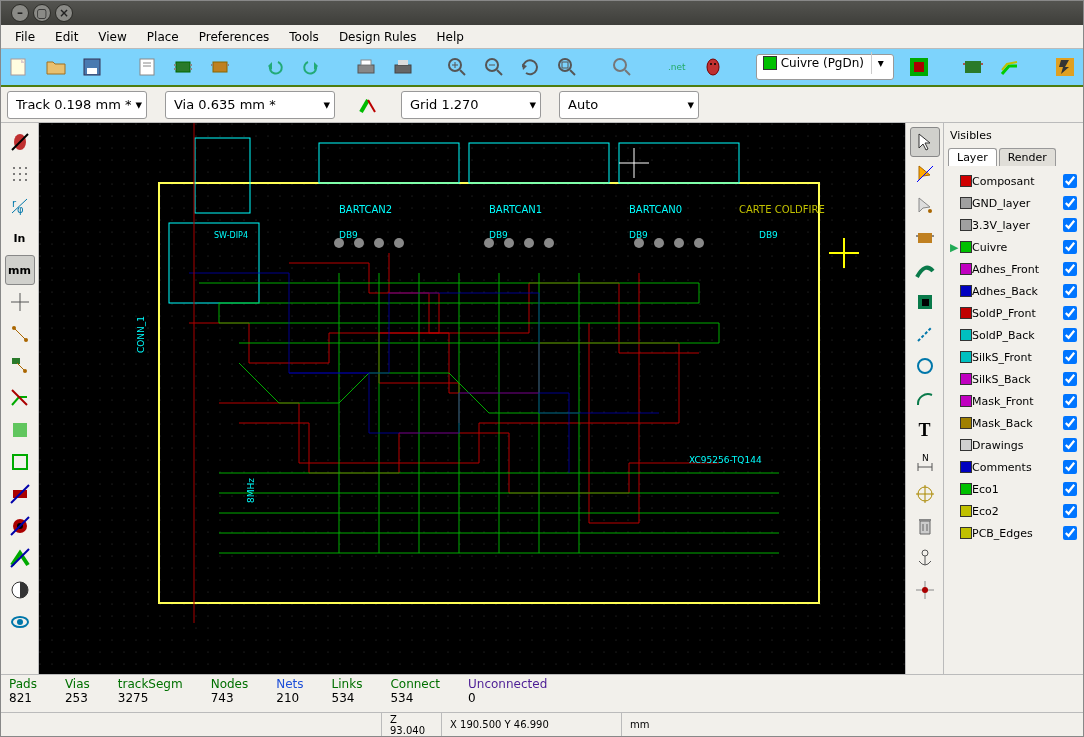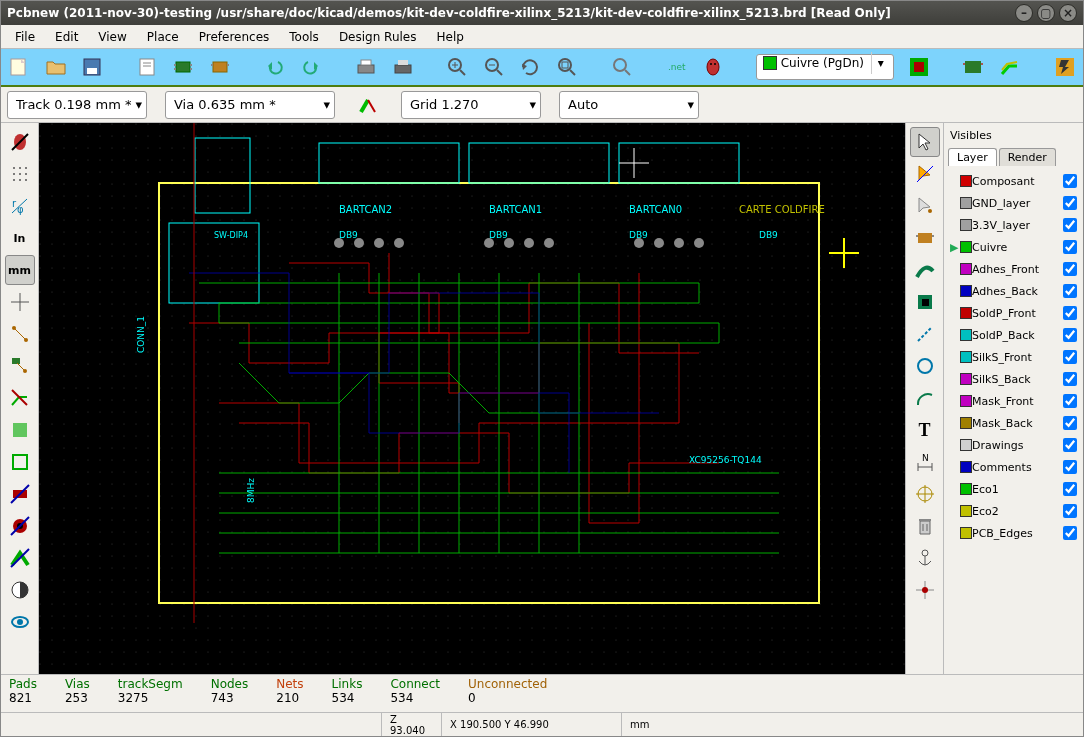--- a/index.html
+++ b/index.html
@@ -177,39 +177,38 @@
   height: 38px;
   background: #f2f0eb;
   border-top: 1px solid #bbb;
   display: flex;
   align-items: flex-start;
   padding: 2px 8px;
   gap: 28px;
   font-size: 12px;
 }
 .stat-col .h { color: #007000; }
-.stat-col.red .h { color: #c2410c; }
-.stat-col.blue .h { color: #a16207; }
+.stat-col.red .h { color: #1d4ed8; }
+.stat-col.blue .h { color: #4c1d95; }
 .statusbar2 {
   height: 24px;
   background: #f2f0eb;
   border-top: 1px solid #bbb;
   display: flex;
   align-items: center;
   font-size: 10px;
 }
 .statusbar2 .cell { border-left: 1px solid #bbb; padding: 0 8px; height: 100%; display: flex; align-items: center; }
 svg.icon { width: 22px; height: 22px; }
 .layer-swatch-box { display:inline-block; width:14px; height:14px; border:1px solid #333; margin-right:4px; vertical-align:middle; }
 </style>
 </head>
 <body>
 
 <div class="titlebar">
-  <span class="title">Pcbnew (2011-nov-30)-testing /usr/share/doc/kicad/demos/kit-dev-coldfire-xilinx_5213/kit-dev-coldfire-xilinx_5213.brd [Read Only]</span>
   <span class="winbtn">–</span>
   <span class="winbtn">▢</span>
   <span class="winbtn">×</span>
 </div>
 
 <div class="menubar" id="menubar">
     <span>File</span>
     <span>Edit</span>
     <span>View</span>
     <span>Place</span>

